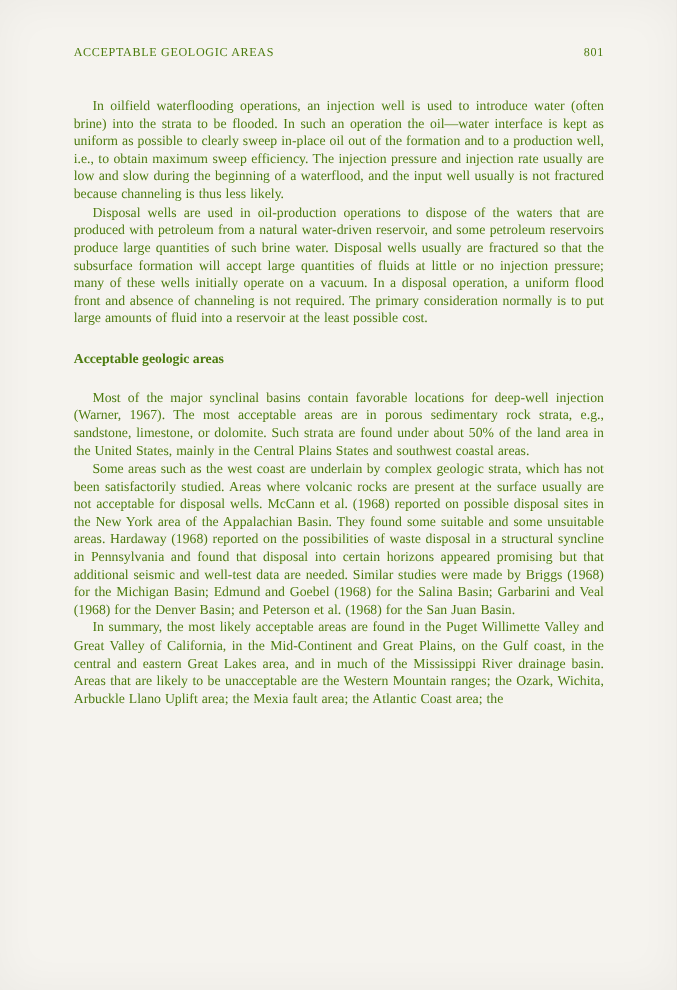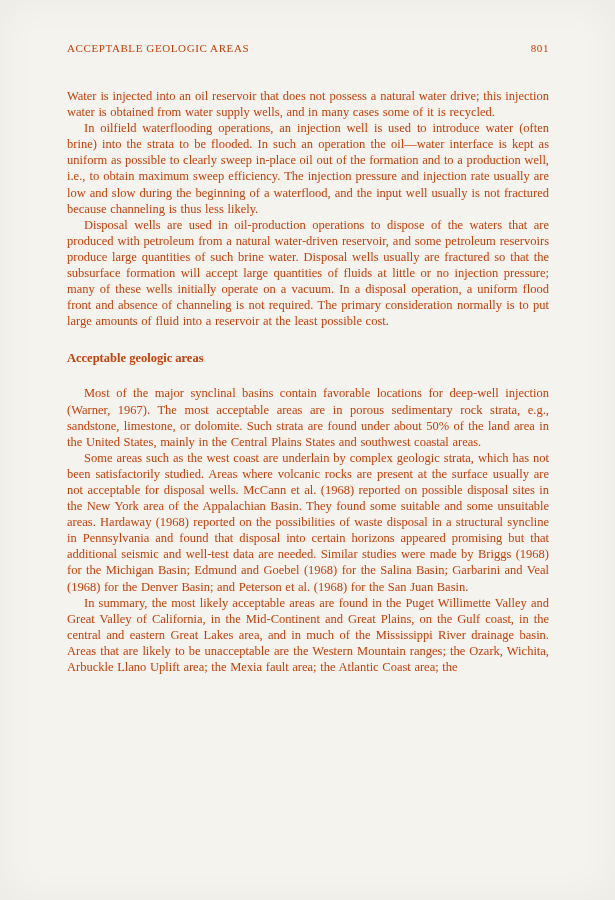--- a/index.html
+++ b/index.html
@@ -9,21 +9,21 @@
   }
   .page {
     position: relative;
     width: 615px;
     height: 900px;
     margin: 0 auto;
     background: #f5f3ee;
     box-shadow: inset 0 0 40px rgba(0,0,0,0.04);
     overflow: hidden;
     font-family: "Liberation Serif", "DejaVu Serif", serif;
-    color: #c2410c;
+    color: #4d7c0f;
   }
   .content {
     position: absolute;
     left: 67px;
     top: 42px;
     width: 482px;
   }
   .running-head {
     display: flex;
     justify-content: space-between;
@@ -58,21 +58,20 @@
 
 <div class="page">
   <div class="content">
 
     <div class="running-head">
       <span class="title">ACCEPTABLE GEOLOGIC AREAS</span>
       <span class="page-number">801</span>
     </div>
 
     <div class="body-text">
-      <p class="noindent">Water is injected into an oil reservoir that does not possess a natural water drive; this injection water is obtained from water supply wells, and in many cases some of it is recycled.</p>
       <p>In oilfield waterflooding operations, an injection well is used to introduce water (often brine) into the strata to be flooded. In such an operation the oil—water interface is kept as uniform as possible to clearly sweep in-place oil out of the formation and to a production well, i.e., to obtain maximum sweep efficiency. The injection pressure and injection rate usually are low and slow during the beginning of a waterflood, and the input well usually is not fractured because channeling is thus less likely.</p>
       <p>Disposal wells are used in oil-production operations to dispose of the waters that are produced with petroleum from a natural water-driven reservoir, and some petroleum reservoirs produce large quantities of such brine water. Disposal wells usually are fractured so that the subsurface formation will accept large quantities of fluids at little or no injection pressure; many of these wells initially operate on a vacuum. In a disposal operation, a uniform flood front and absence of channeling is not required. The primary consideration normally is to put large amounts of fluid into a reservoir at the least possible cost.</p>
 
       <div class="section-heading">Acceptable geologic areas</div>
 
       <p>Most of the major synclinal basins contain favorable locations for deep-well injection (Warner, 1967). The most acceptable areas are in porous sedimentary rock strata, e.g., sandstone, limestone, or dolomite. Such strata are found under about 50% of the land area in the United States, mainly in the Central Plains States and southwest coastal areas.</p>
       <p>Some areas such as the west coast are underlain by complex geologic strata, which has not been satisfactorily studied. Areas where volcanic rocks are present at the surface usually are not acceptable for disposal wells. McCann et al. (1968) reported on possible disposal sites in the New York area of the Appalachian Basin. They found some suitable and some unsuitable areas. Hardaway (1968) reported on the possibilities of waste disposal in a structural syncline in Pennsylvania and found that disposal into certain horizons appeared promising but that additional seismic and well-test data are needed. Similar studies were made by Briggs (1968) for the Michigan Basin; Edmund and Goebel (1968) for the Salina Basin; Garbarini and Veal (1968) for the Denver Basin; and Peterson et al. (1968) for the San Juan Basin.</p>
       <p>In summary, the most likely acceptable areas are found in the Puget Willimette Valley and Great Valley of California, in the Mid-Continent and Great Plains, on the Gulf coast, in the central and eastern Great Lakes area, and in much of the Mississippi River drainage basin. Areas that are likely to be unacceptable are the Western Mountain ranges; the Ozark, Wichita, Arbuckle Llano Uplift area; the Mexia fault area; the Atlantic Coast area; the</p>
     </div>
 

